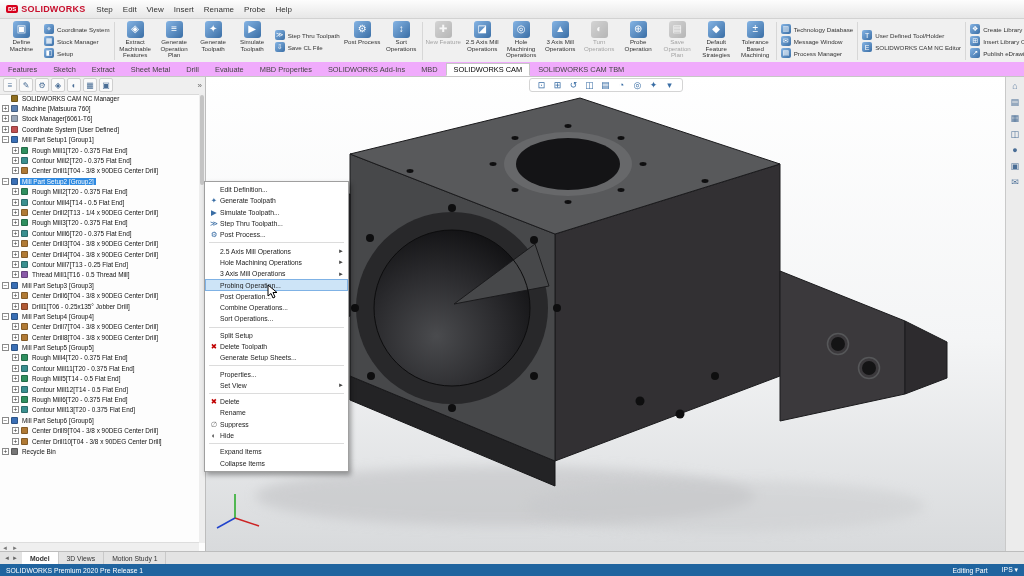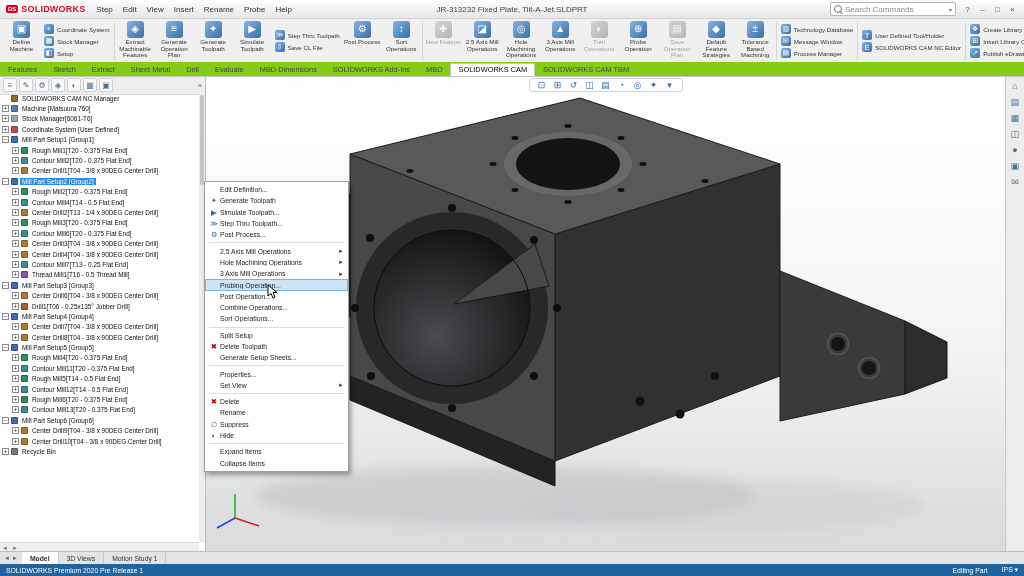--- a/index.html
+++ b/index.html
@@ -36,21 +36,21 @@
   .rib-large.disabled,.rib-srow.disabled{opacity:.42;filter:grayscale(1);}
   .rib-stack{display:flex;flex-direction:column;justify-content:center;gap:2px;
     padding:0 3px;font-size:6.2px;flex:none;}
   .rib-srow{display:flex;align-items:center;gap:3px;white-space:nowrap;color:#333;}
   .rib-sicon{width:10px;height:10px;border-radius:2px;color:#fff;font-size:7px;
     background:linear-gradient(135deg,#85b4e4,#3a6ea5);
     display:flex;align-items:center;justify-content:center;flex:none;}
   .rib-sep{width:1px;background:#d7d7d7;margin:3px 1px;flex:none;}
 
   
-  .tabrow{position:absolute;top:62px;left:0;right:0;height:14px;background:#84cc16;
+  .tabrow{position:absolute;top:62px;left:0;right:0;height:14px;background:#f0abfc;
     border-bottom:1px solid #c6c6c6;display:flex;align-items:flex-end;font-size:7.4px;z-index:30;}
   .tab{padding:1px 7px 1px 7px;color:#444;border:1px solid transparent;white-space:nowrap;}
   .tab.active{background:#fff;border:1px solid #c6c6c6;border-bottom:1px solid #fff;color:#000;}
 
   
   .leftpanel{position:absolute;top:76px;left:0;width:205px;bottom:24px;
     background:#fdfdfd;border-right:1px solid #bdbdbd;z-index:20;}
   .panel-tabs{height:16px;display:flex;align-items:center;gap:2px;padding:1px 3px;
     background:#efefef;border-bottom:1px solid #dadada;}
   .panel-tab-icon{width:12px;height:12px;font-size:8px;color:#4a6e96;background:#fafafa;
@@ -119,34 +119,20 @@
   </div>
   <div id="menubar" style="display:flex;">
       <span class="menu-item">Step</span>
       <span class="menu-item">Edit</span>
       <span class="menu-item">View</span>
       <span class="menu-item">Insert</span>
       <span class="menu-item">Rename</span>
       <span class="menu-item">Probe</span>
       <span class="menu-item">Help</span>
     </div>
-  <div class="doc-title">JR-313232 Fixed Plate, Tilt-A-Jet.SLDPRT</div>
-  <div class="tb-right">
-    <div class="searchbox">
-      <span class="mag"></span>
-      <span>Search Commands</span>
-      <span class="search-arrow">▾</span>
-    </div>
-    <div id="winbtns" style="display:flex;">
-        <span class="winbtn">?</span>
-        <span class="winbtn">–</span>
-        <span class="winbtn">□</span>
-        <span class="winbtn">×</span>
-      </div>
-  </div>
 </div>
 
 <div class="ribbon" id="ribbon">
     <div class="rib-large">
       <div class="rib-icon">▣</div>
       <div>Define Machine</div>
     </div>
     <div class="rib-stack">
       <div class="rib-srow">
         <span class="rib-sicon">⌖</span>
@@ -276,21 +262,21 @@
     </div>
   </div>
 
 <div class="tabrow" id="tabrow">
     <div class="tab">Features</div>
     <div class="tab">Sketch</div>
     <div class="tab">Extract</div>
     <div class="tab">Sheet Metal</div>
     <div class="tab">Drill</div>
     <div class="tab">Evaluate</div>
-    <div class="tab">MBD Dimensions</div>
+    <div class="tab">MBD Properties</div>
     <div class="tab">SOLIDWORKS Add-Ins</div>
     <div class="tab">MBD</div>
     <div class="tab active">SOLIDWORKS CAM</div>
     <div class="tab">SOLIDWORKS CAM TBM</div>
   </div>
 
 <div class="leftpanel">
   <div class="panel-tabs" id="paneltabs">
       <div class="panel-tab-icon">≡</div>
       <div class="panel-tab-icon">✎</div>

